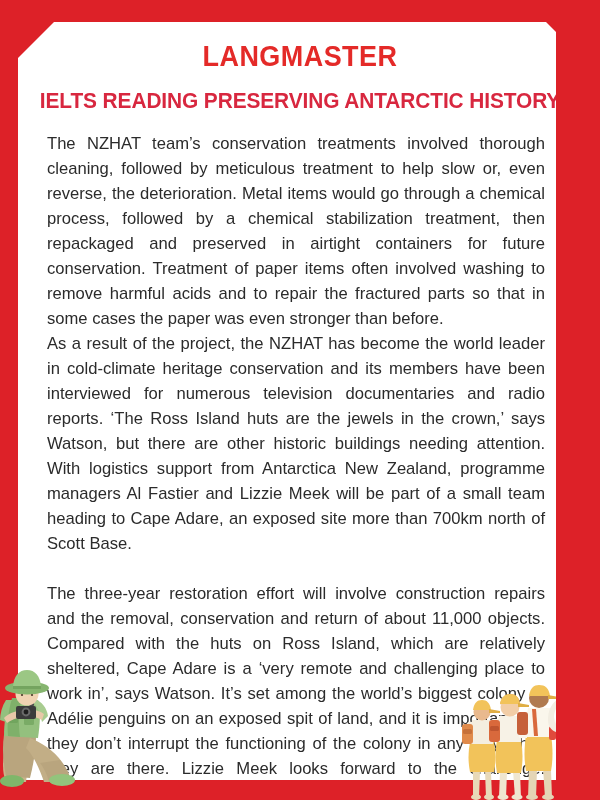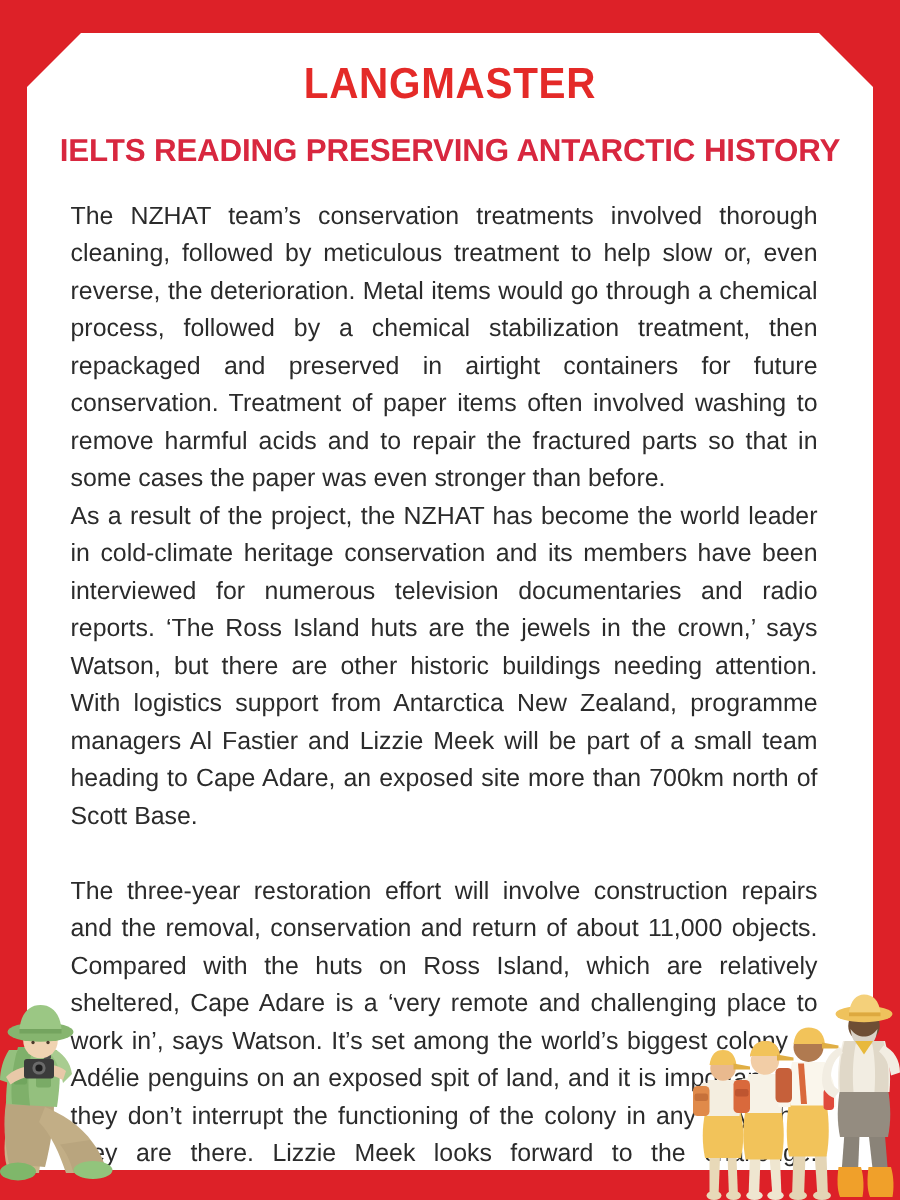--- a/index.html
+++ b/index.html
@@ -9,21 +9,21 @@
   body {
     width: 600px;
     height: 800px;
     overflow: hidden;
     background: #DD2128;
     font-family: "Liberation Sans", sans-serif;
   }
 
   .poster {
     position: relative;
-    width: 600px;
+    width: 556px;
     height: 800px;
     background: #DD2128;
     overflow: hidden;
   }
 
   
   .panel {
     position: absolute;
     left: 18px;
     top: 22px;

